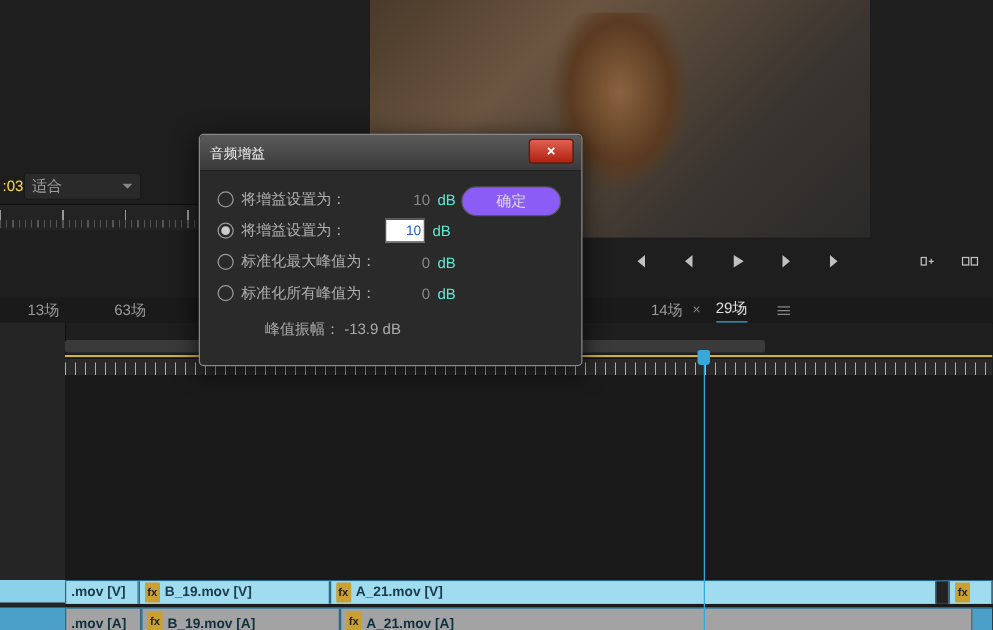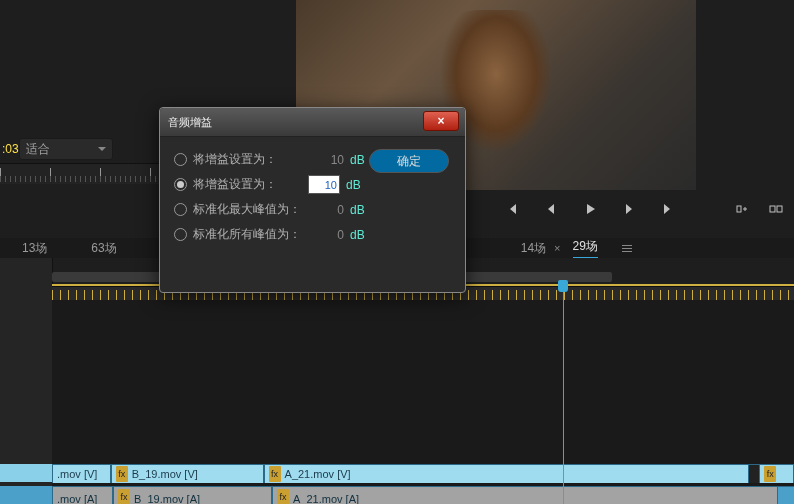--- a/index.html
+++ b/index.html
@@ -141,20 +141,21 @@
 .seq-menu span { width: 10px; height: 1px; background: #888; display: block; }
 
 
 .timeline {
   position: absolute;
   left: 0;
   top: 258px;
   width: 100%;
   bottom: 0;
   background: #1e1e1e;
+  font-weight: bold;
 }
 .tl-ruler {
   position: absolute;
   left: 52px;
   right: 0;
   top: 28px;
   height: 14px;
   background: #2a2a2a;
   background-image: repeating-linear-gradient(to right, #d0b040 0 1px, transparent 1px 8px);
   background-size: 100% 10px;
@@ -347,21 +348,21 @@
 }
 .dialog-right {
   width: 82px;
   padding-top: 2px;
 }
 .dlg-btn {
   width: 78px;
   height: 22px;
   border: 1px solid #555;
   border-radius: 12px;
-  background: #0369a1;
+  background: #8b5cf6;
   color: #ddd;
   display: flex;
   align-items: center;
   justify-content: center;
   margin-bottom: 8px;
   cursor: pointer;
 }
 </style>
 </head>
 <body>
@@ -511,20 +512,24 @@
         <span class="opt-unit">dB</span>
       </div>
 
       <div class="opt-row">
         <span class="radio"></span>
         <span class="opt-label">标准化所有峰值为：</span>
         <span class="opt-val">0</span>
         <span class="opt-unit">dB</span>
       </div>
 
+      <div class="peak-row">
+        <span>峰值振幅：</span>
+        <span>-13.9 dB</span>
+      </div>
 
     </div>
     <div class="dialog-right">
       <div class="dlg-btn">
         <span>确定</span>
       </div>
     </div>
   </div>
 </div>
 

